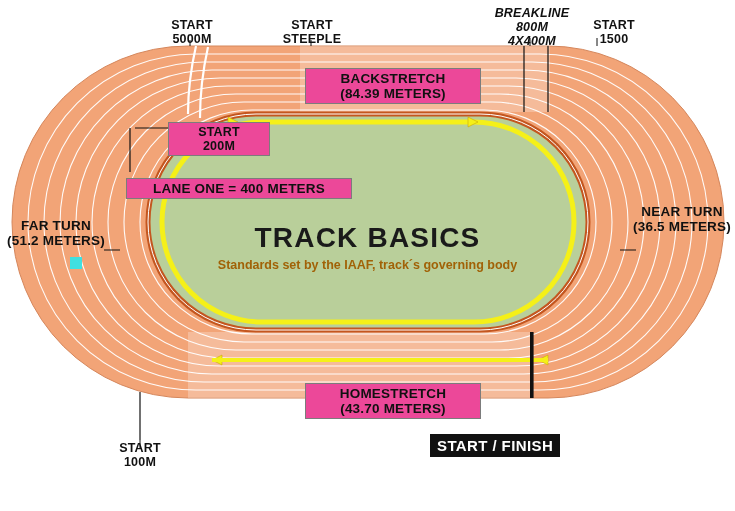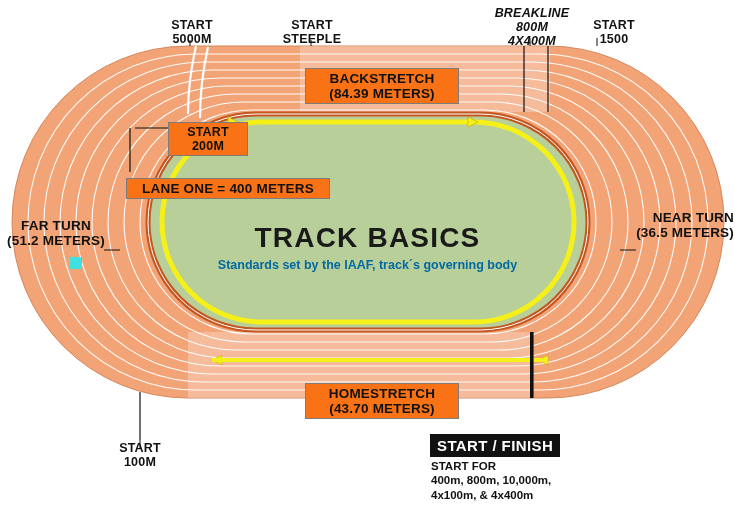--- a/index.html
+++ b/index.html
@@ -28,23 +28,23 @@
     position: absolute;
     font-family: "Liberation Sans", sans-serif;
     font-weight: bold;
     color: #111111;
     text-align: center;
     line-height: 1.12;
     white-space: pre;
     letter-spacing: 0.2px;
   }
   .boxed {
-    background: #f97316;
+    background: #ec4899;
     border: 1px solid #7c7c7c;
-    padding: 2px 10px;
+    padding: 2px 21px;
   }
   .plain {
     background: transparent;
   }
   .sz12 { font-size: 12.5px; }
   .sz13 { font-size: 13.5px; }
 
   #title-main {
     position: absolute;
     left: 0;
@@ -57,21 +57,21 @@
     color: #1a1a1a;
   }
   #title-sub {
     position: absolute;
     left: 0;
     right: 0;
     top: 258px;
     text-align: center;
     font-size: 12.5px;
     font-weight: bold;
-    color: #0369a1;
+    color: #a16207;
   }
 
   #startfinish-box {
     position: absolute;
     left: 430px;
     top: 434px;
     background: #111111;
     color: #ffffff;
     font-size: 15px;
     font-weight: bold;
@@ -193,30 +193,27 @@
 (84.39 METERS)</div>
 
   <div class="lbl boxed sz12 ltag" style="left:168px; top:122px; width:58px;">START
 200M</div>
 
   <div class="lbl boxed sz13 ltag" style="left:126px; top:162px; width:182px;margin-top:16px;">LANE ONE = 400 METERS</div>
 
   <div class="lbl plain sz13 ltag" style="left:2px; top:218px; width:108px;">FAR TURN
 (51.2 METERS)</div>
 
-  <div class="lbl plain sz13 ltag" style="left:630px; top:210px; width:104px;text-align:right;">NEAR TURN
+  <div class="lbl plain sz13 ltag" style="left:630px; top:204px; width:104px;">NEAR TURN
 (36.5 METERS)</div>
 
   <div class="lbl boxed sz13 ltag" style="left:305px; top:383px; width:132px;">HOMESTRETCH
 (43.70 METERS)</div>
 
   <div class="lbl plain sz12 ltag" style="left:100px; top:441px; width:80px;">START
 100M</div>
 
   <div id="title-main">TRACK BASICS</div>
   <div id="title-sub">Standards set by the IAAF, track´s governing body</div>
 
   <div id="startfinish-box">START / FINISH</div>
-  <div id="startfinish-note">START FOR
-400m, 800m, 10,000m,
-4x100m, &amp; 4x400m</div>
 
 </div>
 
 </body></html>

